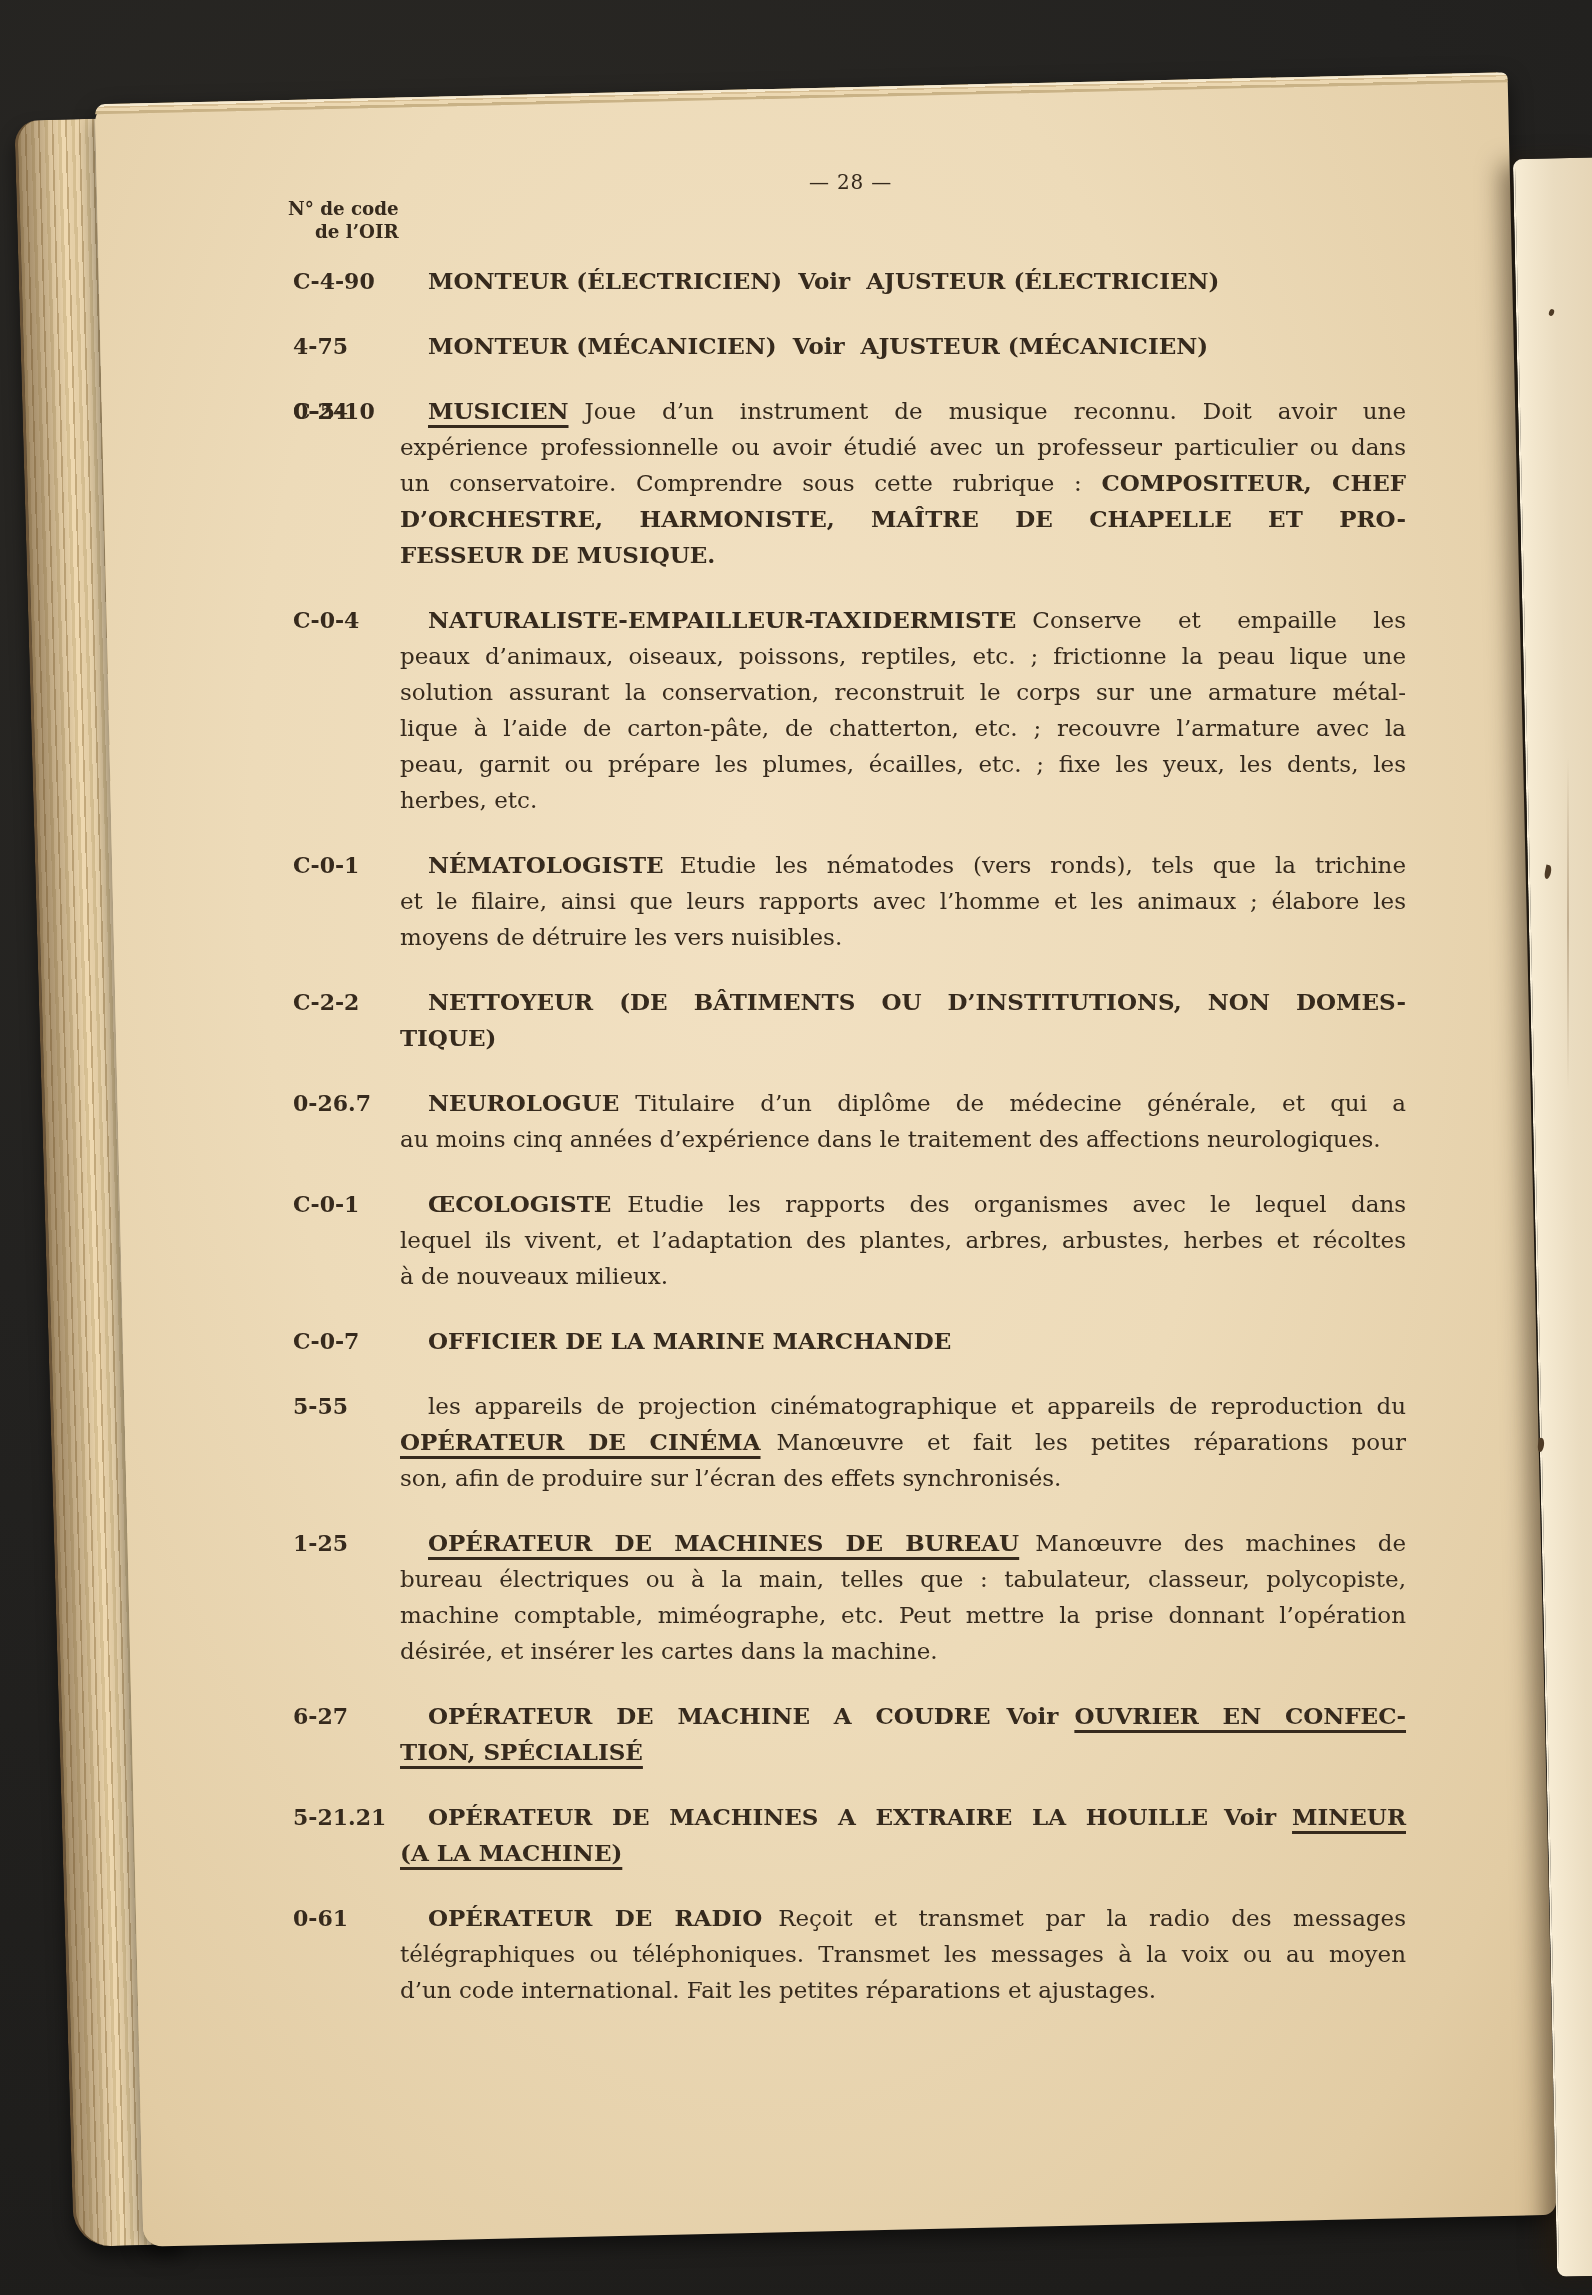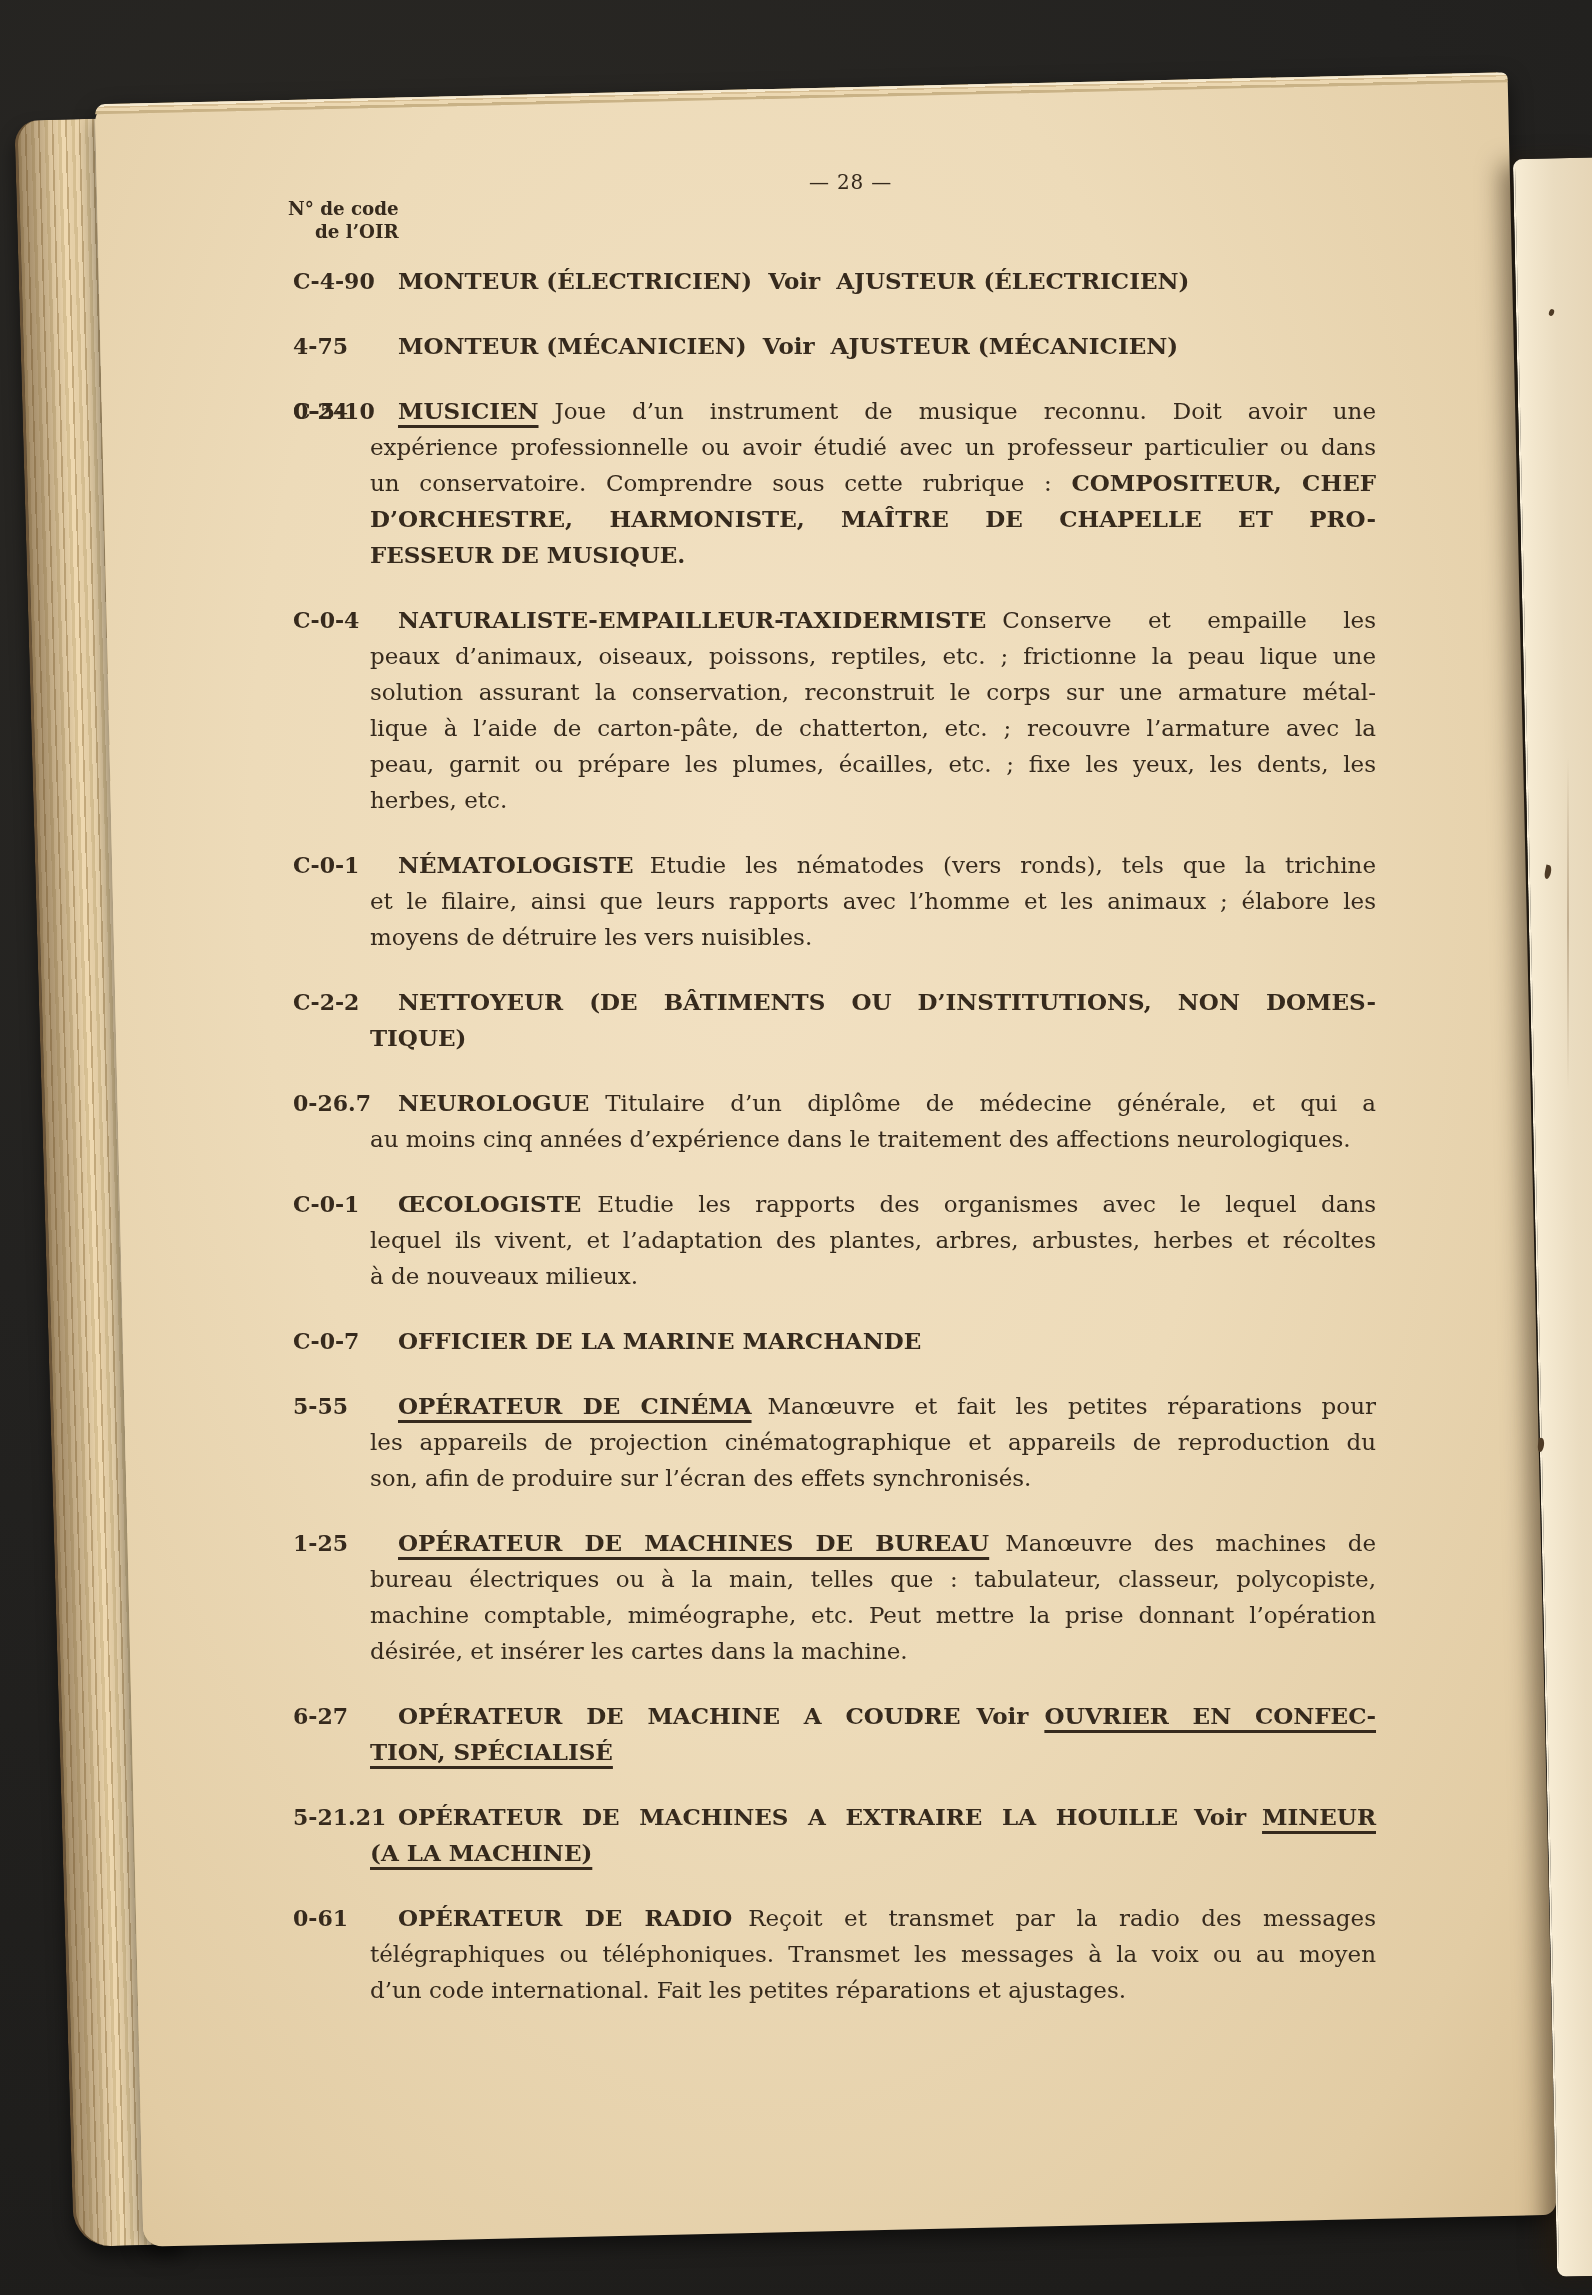--- a/index.html
+++ b/index.html
@@ -39,21 +39,21 @@
   .mark.m3{left:1538px;top:1438px;width:5.6px;height:13.5px;border-radius:0 60% 60% 60%;transform:rotate(8deg);}
   
   .content{position:absolute;inset:0;color:var(--ink,#362a1d);}
   .page-number{position:absolute;left:763px;top:170px;width:175px;text-align:center;
       font-size:20px;letter-spacing:0.8px;}
   .oir-header{position:absolute;left:288px;top:197px;font-size:18.3px;font-weight:700;line-height:23px;text-align:right;}
   .oir-header .l2{padding-left:8px;}
   .entries{position:absolute;left:293px;top:263px;width:1135px;}
   .entry{position:relative;margin-bottom:29px;}
   .code{position:absolute;left:0;top:0;line-height:36px;font-size:22px;font-weight:700;}
-  .etext{margin-left:77px;width:1006px;}
+  .etext{margin-left:107px;width:1006px;}
   .line{height:36px;line-height:36px;font-size:23px;white-space:nowrap;}
   .line.j{text-align:justify;text-align-last:justify;}
   .line:first-child{padding-left:28px;}
   .b{font-weight:700;}
   .u{text-decoration:underline;text-decoration-thickness:2.8px;text-underline-offset:6.4px;}
   .ml{margin-left:16px;}
 </style>
 </head>
 <body>
 
@@ -153,22 +153,22 @@
   <div class="entry">
     <span class="code">C-0-7</span>
     <div class="etext">
             <div class="line"><span class="b">OFFICIER DE LA MARINE MARCHANDE</span></div>
           </div>
   </div>
 
   <div class="entry">
     <span class="code">5-55</span>
     <div class="etext">
+            <div class="line j"><span>les appareils de projection cinématographique et appareils de reproduction du</span></div>
             <div class="line j"><span class="b u">OPÉRATEUR DE CINÉMA</span><span class="ml">Manœuvre et fait les petites réparations pour</span></div>
-            <div class="line j"><span>les appareils de projection cinématographique et appareils de reproduction du</span></div>
             <div class="line"><span>son, afin de produire sur l’écran des effets synchronisés.</span></div>
           </div>
   </div>
 
   <div class="entry">
     <span class="code">1-25</span>
     <div class="etext">
             <div class="line j"><span class="b u">OPÉRATEUR DE MACHINES DE BUREAU</span><span class="ml">Manœuvre des machines de</span></div>
             <div class="line j"><span>bureau électriques ou à la main, telles que : tabulateur, classeur, polycopiste,</span></div>
             <div class="line j"><span>machine comptable, miméographe, etc. Peut mettre la prise donnant l’opération</span></div>

